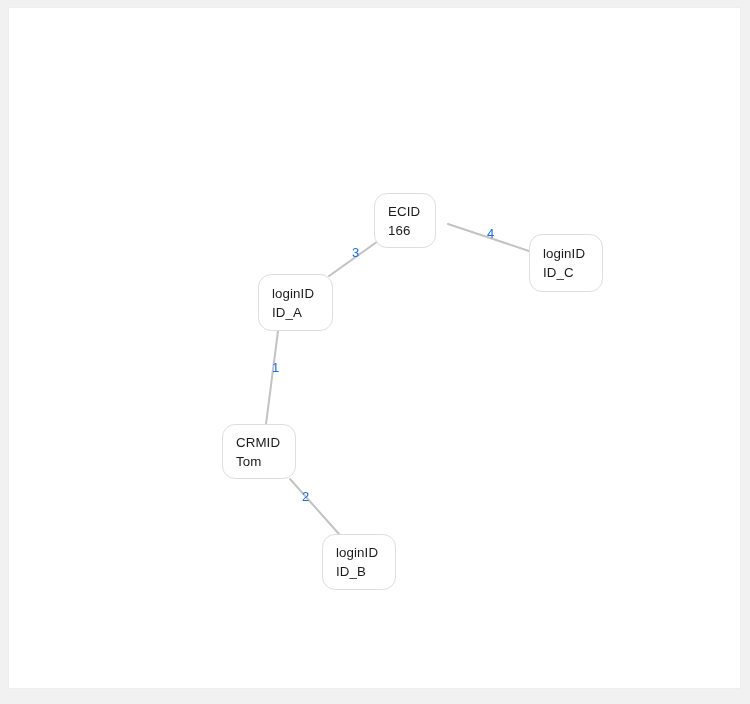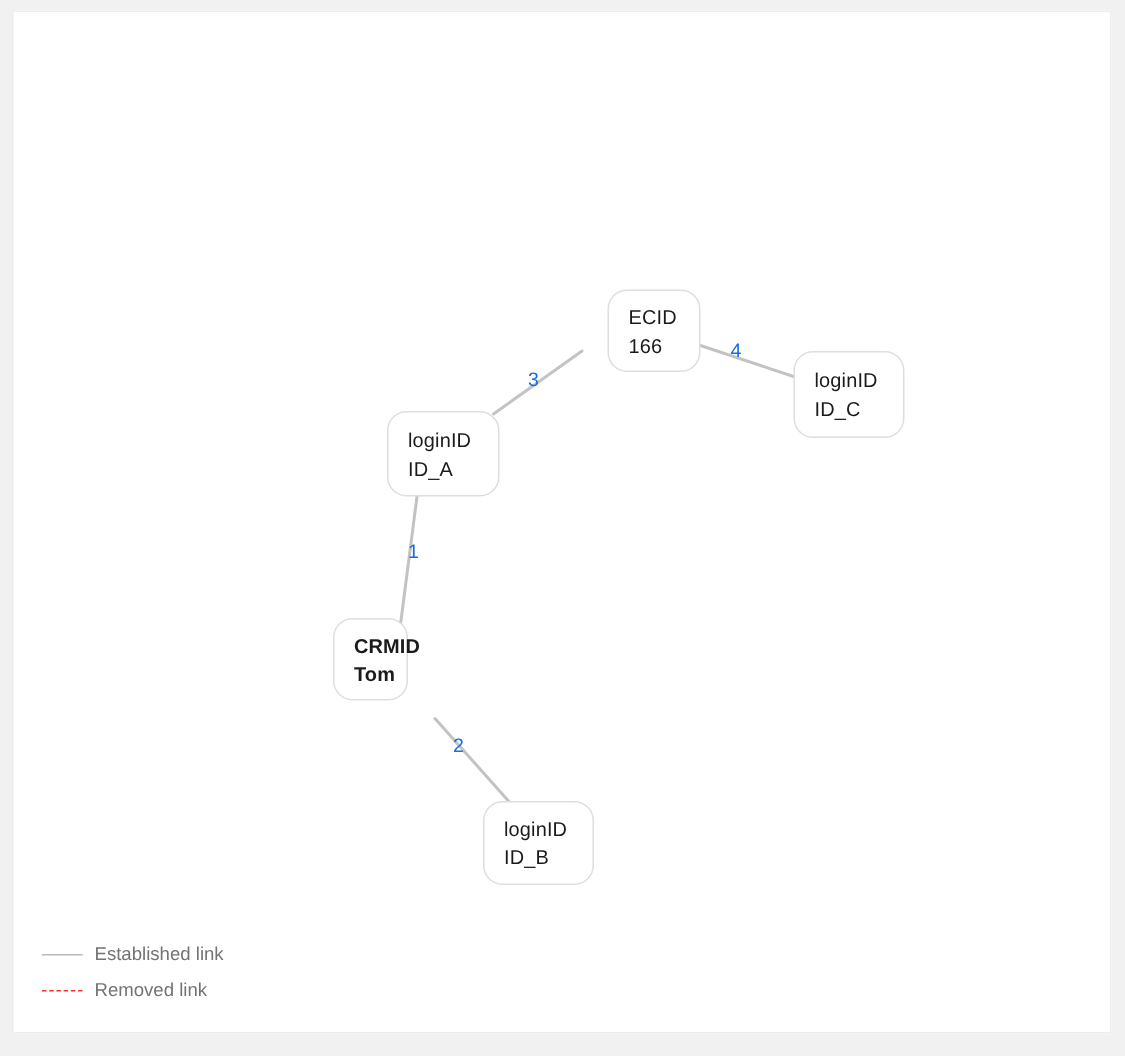--- a/index.html
+++ b/index.html
@@ -102,53 +102,43 @@
   <div id="canvas">
 
     <svg id="graph-svg" viewBox="0 0 733 682" xmlns="http://www.w3.org/2000/svg">
         <line x1="269" y1="323" x2="257" y2="416" stroke="#c3c3c3" stroke-width="2" stroke-linecap="round"></line>
         <line x1="281" y1="471" x2="330" y2="526" stroke="#c3c3c3" stroke-width="2" stroke-linecap="round"></line>
         <line x1="320" y1="268" x2="379" y2="226" stroke="#c3c3c3" stroke-width="2" stroke-linecap="round"></line>
         <line x1="439" y1="216" x2="523" y2="244" stroke="#c3c3c3" stroke-width="2" stroke-linecap="round"></line>
       </svg>
 
     <div id="nodes-layer">
-        <div class="node" style="left: 396px; top: 185px; width: 62px; height: 55px; justify-content: center;">
+        <div class="node" style="left: 365px; top: 185px; width: 62px; height: 55px; justify-content: center;">
           <div class="node-line-1">ECID</div>
           <div class="node-line-2">166</div>
         </div>
         <div class="node" style="left: 520px; top: 226px; width: 74px; height: 58px;">
           <div class="node-line-1">loginID</div>
           <div class="node-line-2">ID_C</div>
         </div>
         <div class="node" style="left: 249px; top: 266px; width: 75px; height: 57px;">
           <div class="node-line-1">loginID</div>
           <div class="node-line-2">ID_A</div>
         </div>
-        <div class="node" style="left: 213px; top: 404px; width: 50px; height: 55px; font-weight: bold;">
+        <div class="node" style="left: 213px; top: 416px; width: 74px; height: 55px;">
           <div class="node-line-1">CRMID</div>
           <div class="node-line-2">Tom</div>
         </div>
         <div class="node" style="left: 313px; top: 526px; width: 74px; height: 56px;">
           <div class="node-line-1">loginID</div>
           <div class="node-line-2">ID_B</div>
         </div>
       </div>
     <div id="labels-layer">
         <div class="edge-label" style="left: 263px; top: 353px;">1</div>
         <div class="edge-label" style="left: 293px; top: 482px;">2</div>
         <div class="edge-label" style="left: 343px; top: 238px;">3</div>
         <div class="edge-label" style="left: 478px; top: 219px;">4</div>
       </div>
 
-    <div id="legend">
-        <div class="legend-row">
-          <span class="legend-swatch legend-solid"></span>
-          <span class="legend-label">Established link</span>
-        </div>
-        <div class="legend-row">
-          <span class="legend-swatch legend-dashed"></span>
-          <span class="legend-label">Removed link</span>
-        </div>
-      </div>
 
   </div>
 </div>
 
 </body></html>

